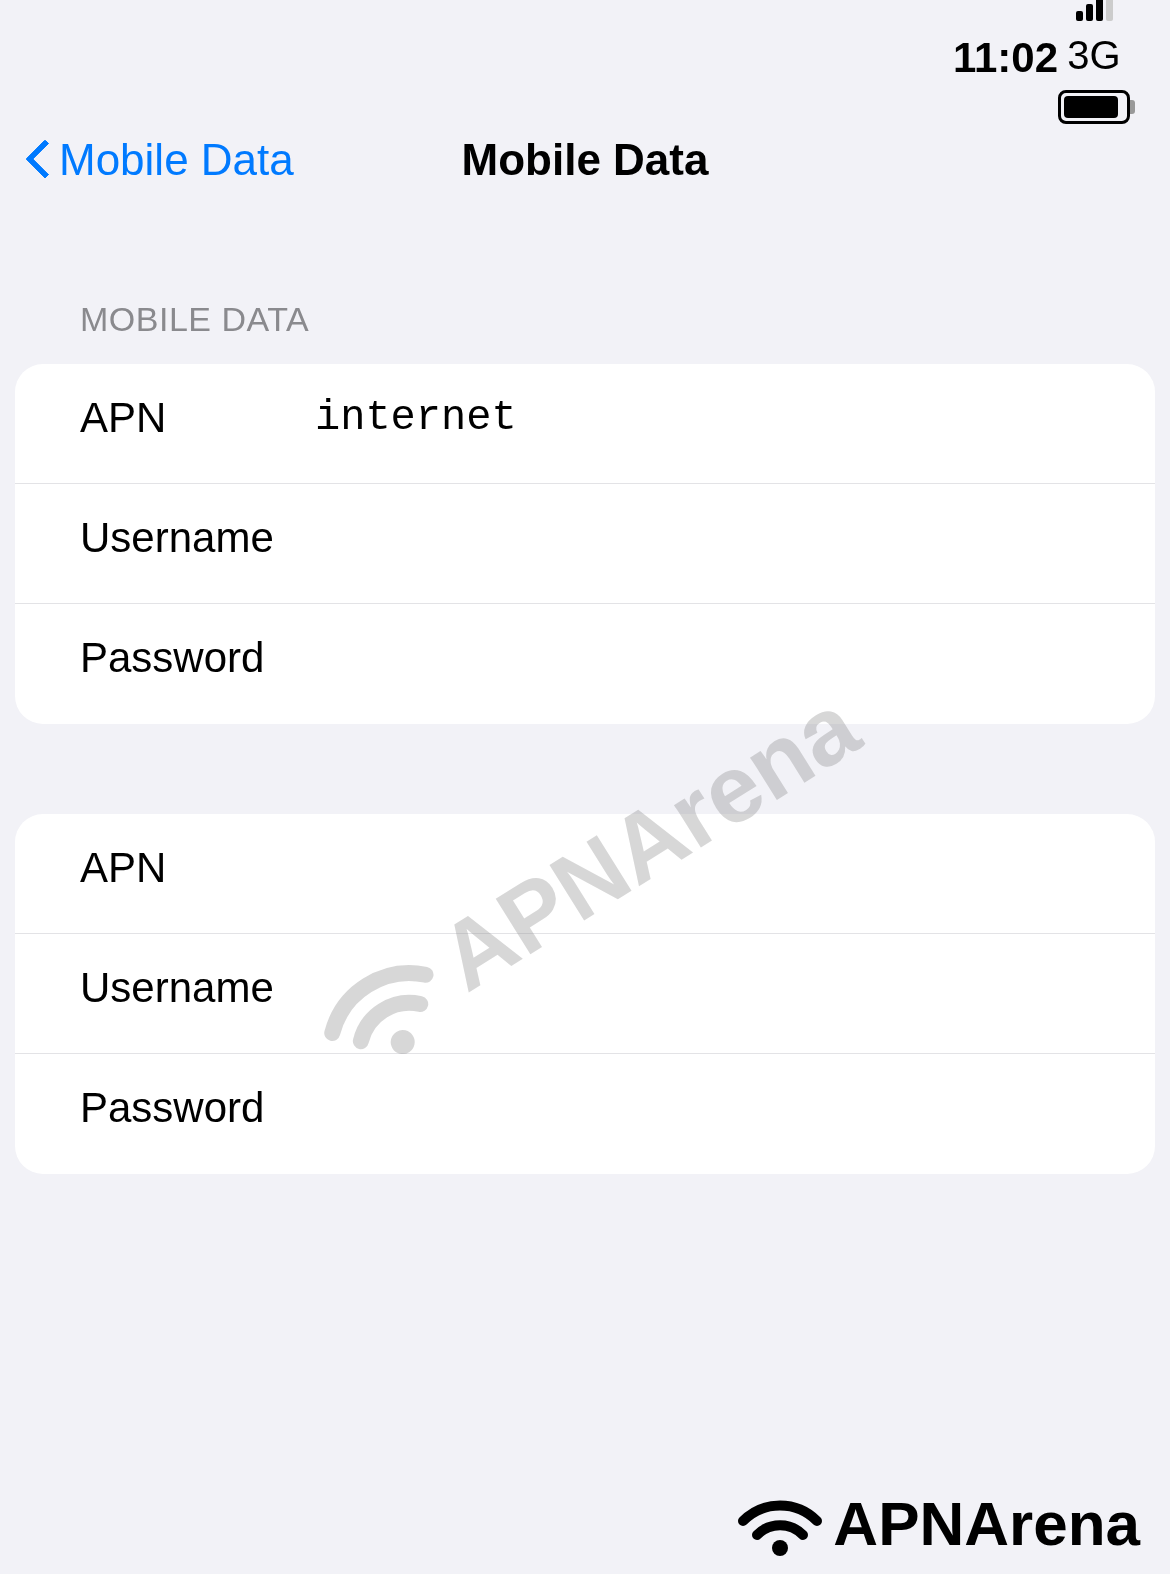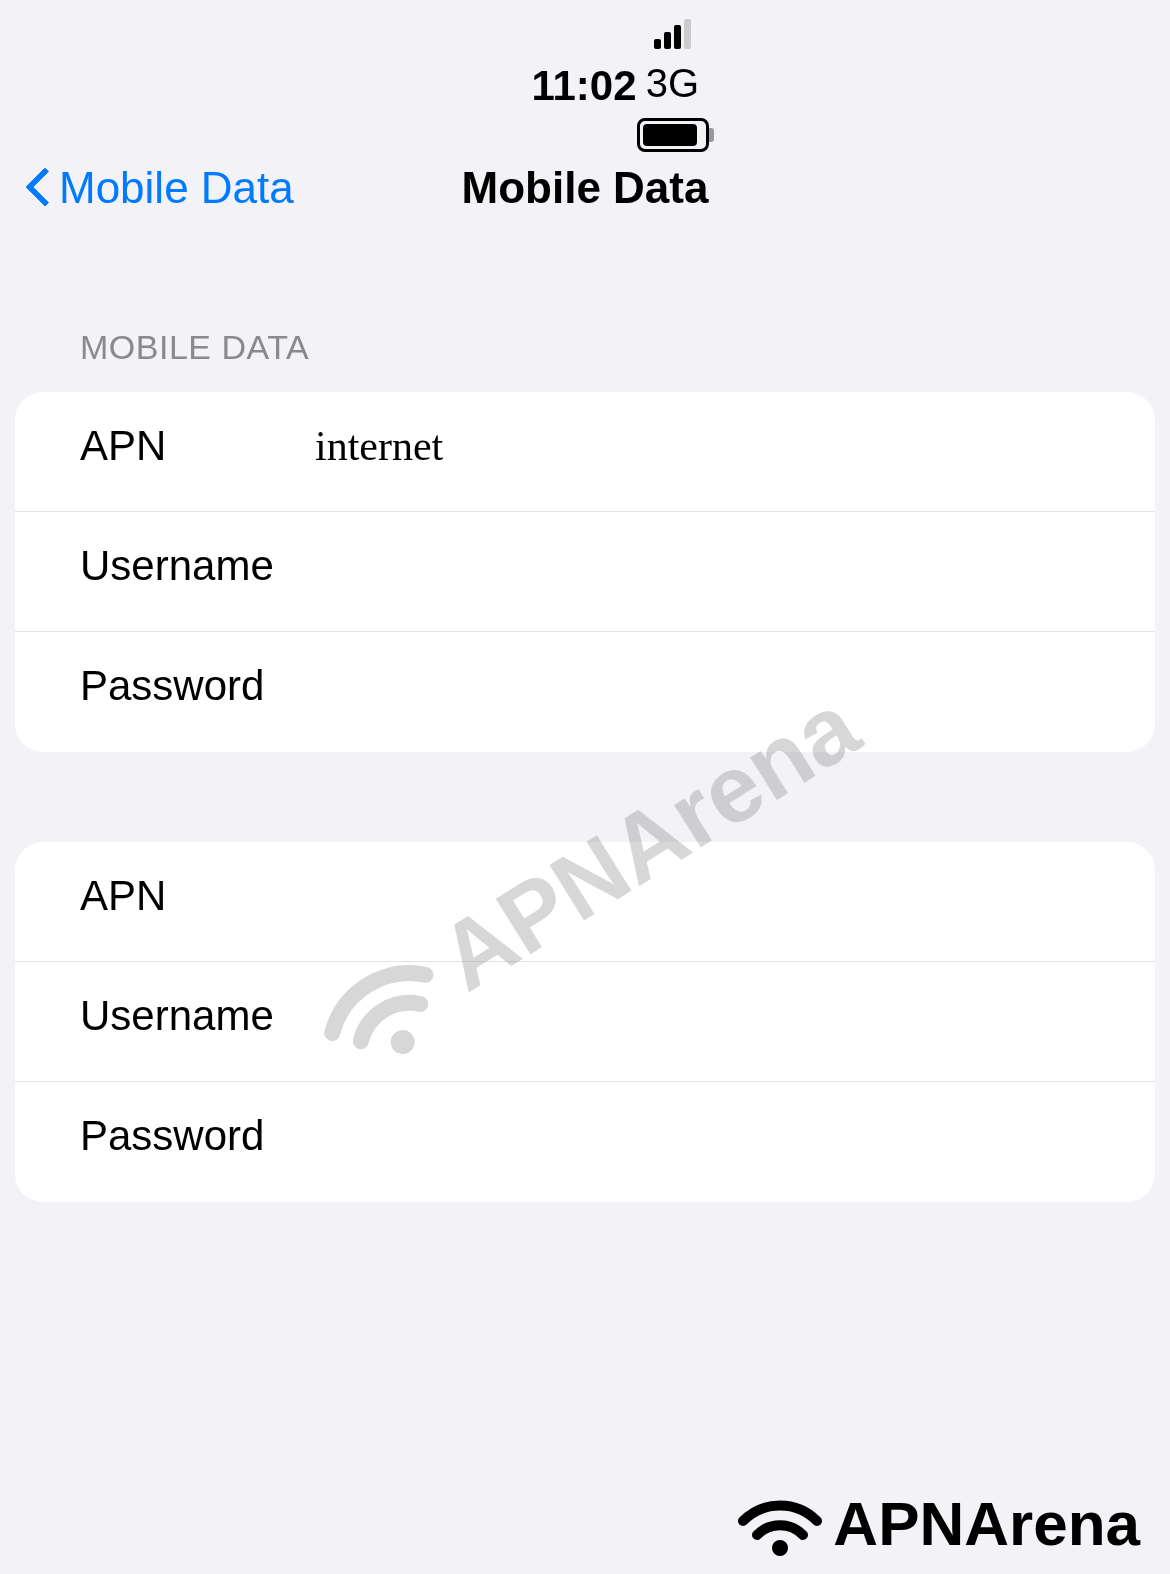--- a/index.html
+++ b/index.html
@@ -11,25 +11,24 @@
     body {
       font-family: -apple-system, BlinkMacSystemFont, "SF Pro Text", "Helvetica Neue", Arial, sans-serif;
       background-color: #f2f2f7;
       width: 1170px;
       height: 1574px;
       overflow: hidden;
       position: relative;
     }
     .status-bar {
       display: flex;
-      justify-content: center;
+      justify-content: flex-end;
       align-items: center;
       padding: 35px 40px 20px 110px;
       height: 100px;
-      margin-top: 28px;
     }
     .status-time {
       font-size: 42px;
       font-weight: 600;
       color: #000;
     }
     .status-right {
       display: flex;
       align-items: center;
       gap: 12px;
@@ -160,21 +159,21 @@
     }
     .row-input {
       font-size: 42px;
       font-weight: 400;
       color: #000;
       border: none;
       outline: none;
       background: transparent;
       flex: 1;
       padding-right: 30px;
-      font-family: Liberation Serif, serif;
+      font-family: Liberation Mono, monospace;
     }
     .watermark-center {
       position: absolute;
       left: 50%;
       top: 56%;
       transform: translate(-50%, -50%) rotate(-32deg);
       font-size: 95px;
       font-weight: 700;
       color: rgba(140, 140, 140, 0.35);
       pointer-events: none;

